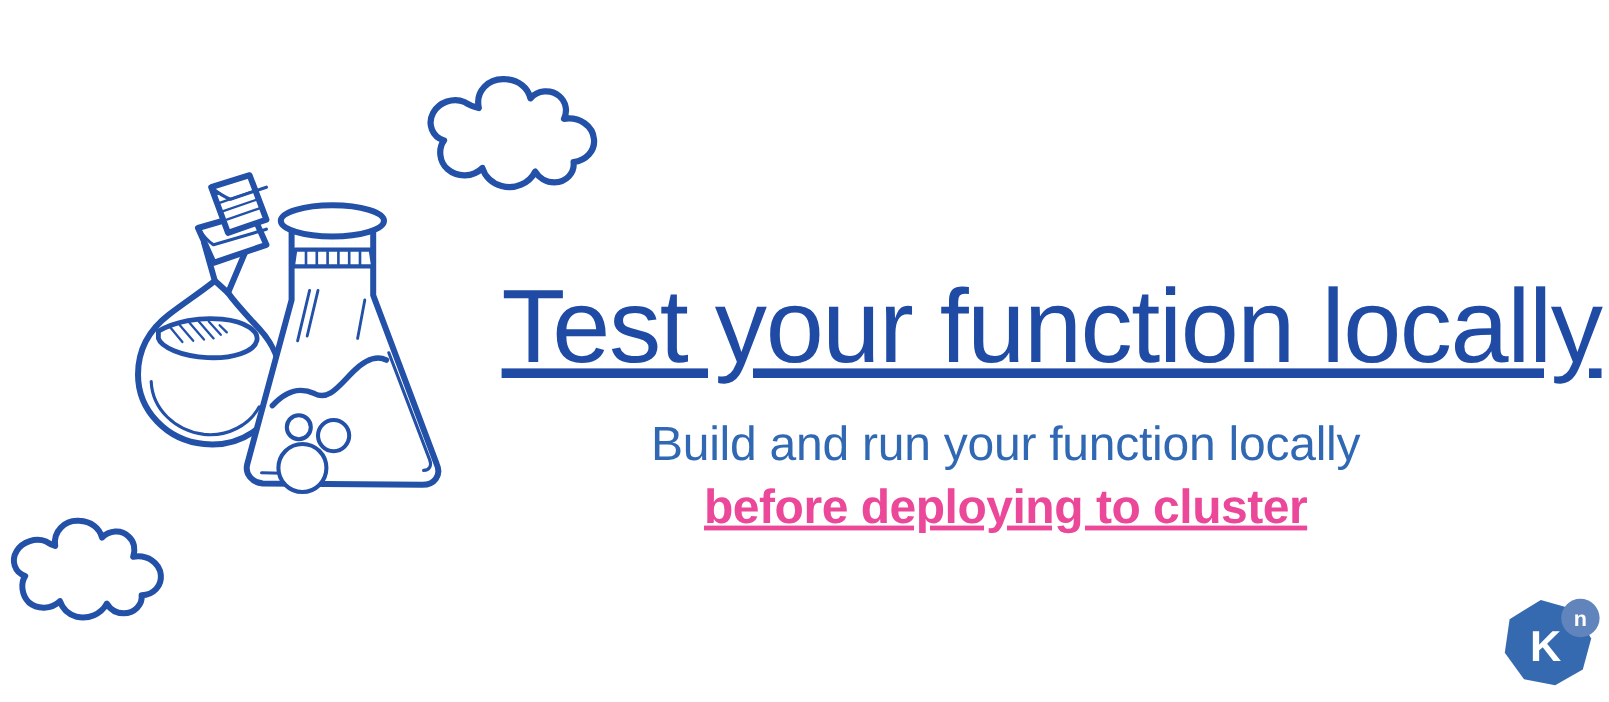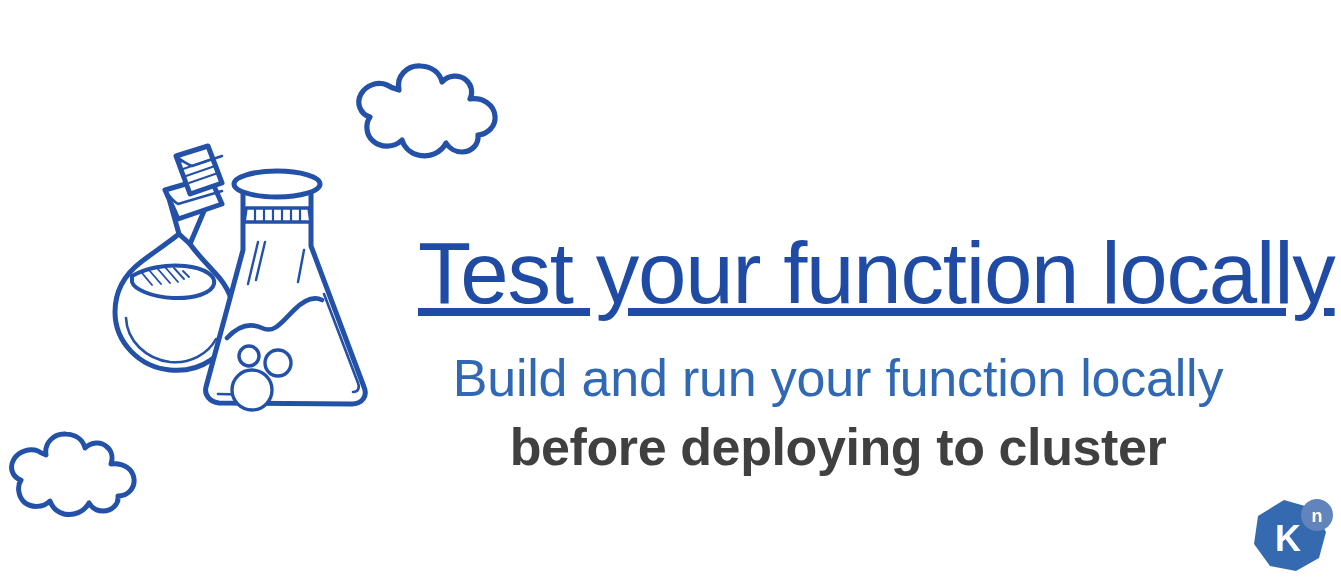--- a/index.html
+++ b/index.html
@@ -41,27 +41,27 @@
   }
   #subtitle {
     position: absolute;
     left: 418px;
     top: 344px;
     width: 840px;
     text-align: center;
     color: #3068b3;
   }
   .sub-line {
-    font-size: 52px;
+    font-size: 40px;
     line-height: 1.32;
     letter-spacing: -0.2px;
     white-space: nowrap;
   }
   .sub-line.regular { font-weight: 400; }
-  .sub-line.bold    { font-weight: 700; color: #404040; letter-spacing: -0.4px; }
+  .sub-line.bold    { font-weight: 700; color: #ec4899; letter-spacing: -0.4px; text-decoration: underline; }
 
   
   #logo {
     position: absolute;
     left: 1250px;
     top: 498px;
     width: 84px;
     height: 80px;
   }
 </style>

